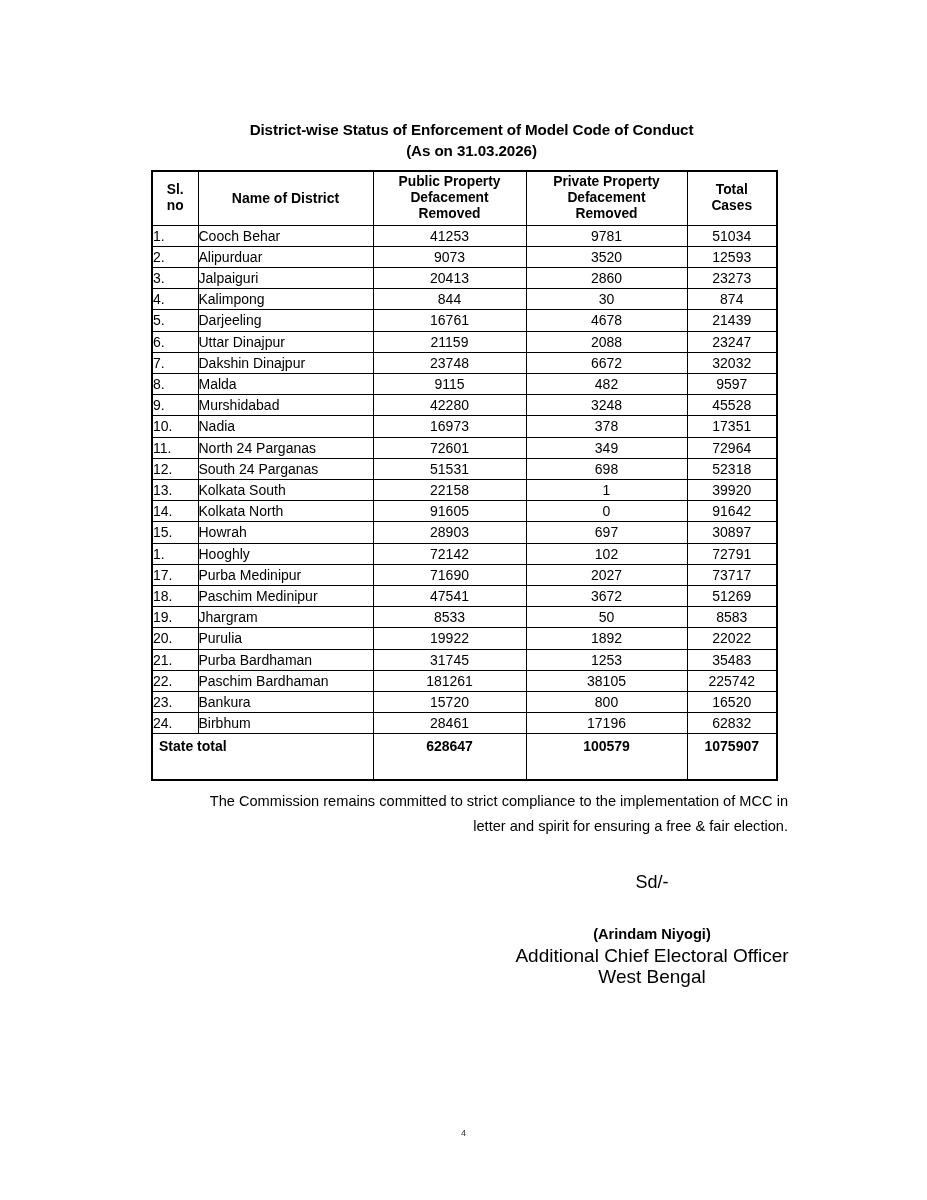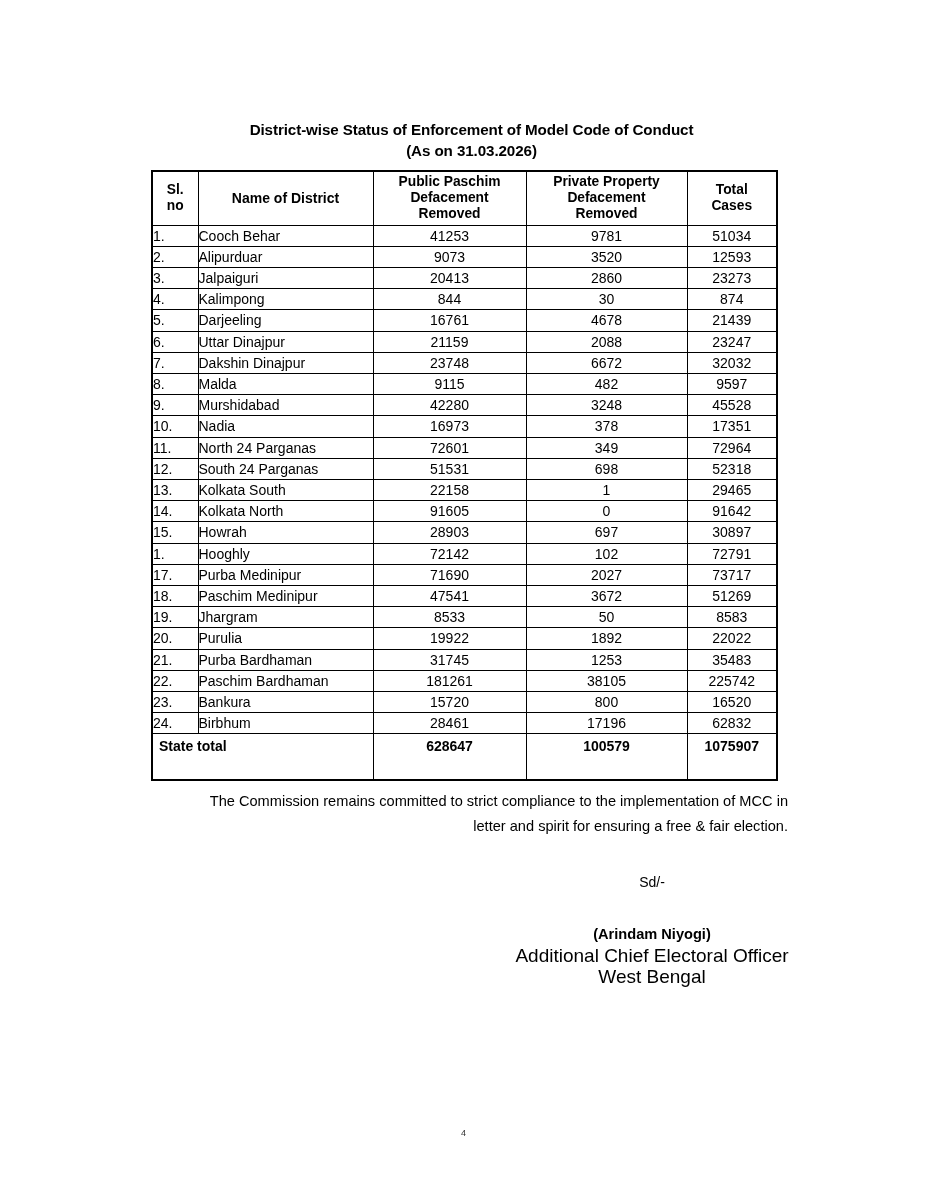--- a/index.html
+++ b/index.html
@@ -129,21 +129,21 @@
     left: 487px;
     top: 872px;
     width: 330px;
     text-align: center;
     font-size: 14.6px;
     line-height: 21px;
   }
   .sig .sd {
     display: block;
     margin-bottom: 31px;
-    font-size: 14px;
+    font-size: 18px;
   }
   .sig .name {
     display: block;
     font-weight: bold;
     font-size: 14.6px;
     line-height: 21px;
   }
   .sig .designation,
   .sig .state {
     display: block;
@@ -182,21 +182,21 @@
         <col class="c-total">
       </colgroup>
       <thead>
         <tr>
           <th class="h-sl">
             <span>Sl.</span><br>
             <span>no</span>
           </th>
           <th class="h-name">Name of District</th>
           <th>
-            <span>Public Paschim</span><br>
+            <span>Public Property</span><br>
             <span>Defacement</span><br>
             <span>Removed</span>
           </th>
           <th>
             <span>Private Property</span><br>
             <span>Defacement</span><br>
             <span>Removed</span>
           </th>
           <th>
             <span>Total</span><br>
@@ -287,21 +287,21 @@
             <td class="name">South 24 Parganas</td>
             <td class="num">51531</td>
             <td class="num">698</td>
             <td class="num">52318</td>
           </tr>
           <tr>
             <td class="sl">13.</td>
             <td class="name">Kolkata South</td>
             <td class="num">22158</td>
             <td class="num">1</td>
-            <td class="num">29465</td>
+            <td class="num">39920</td>
           </tr>
           <tr>
             <td class="sl">14.</td>
             <td class="name">Kolkata North</td>
             <td class="num">91605</td>
             <td class="num">0</td>
             <td class="num">91642</td>
           </tr>
           <tr>
             <td class="sl">15.</td>

